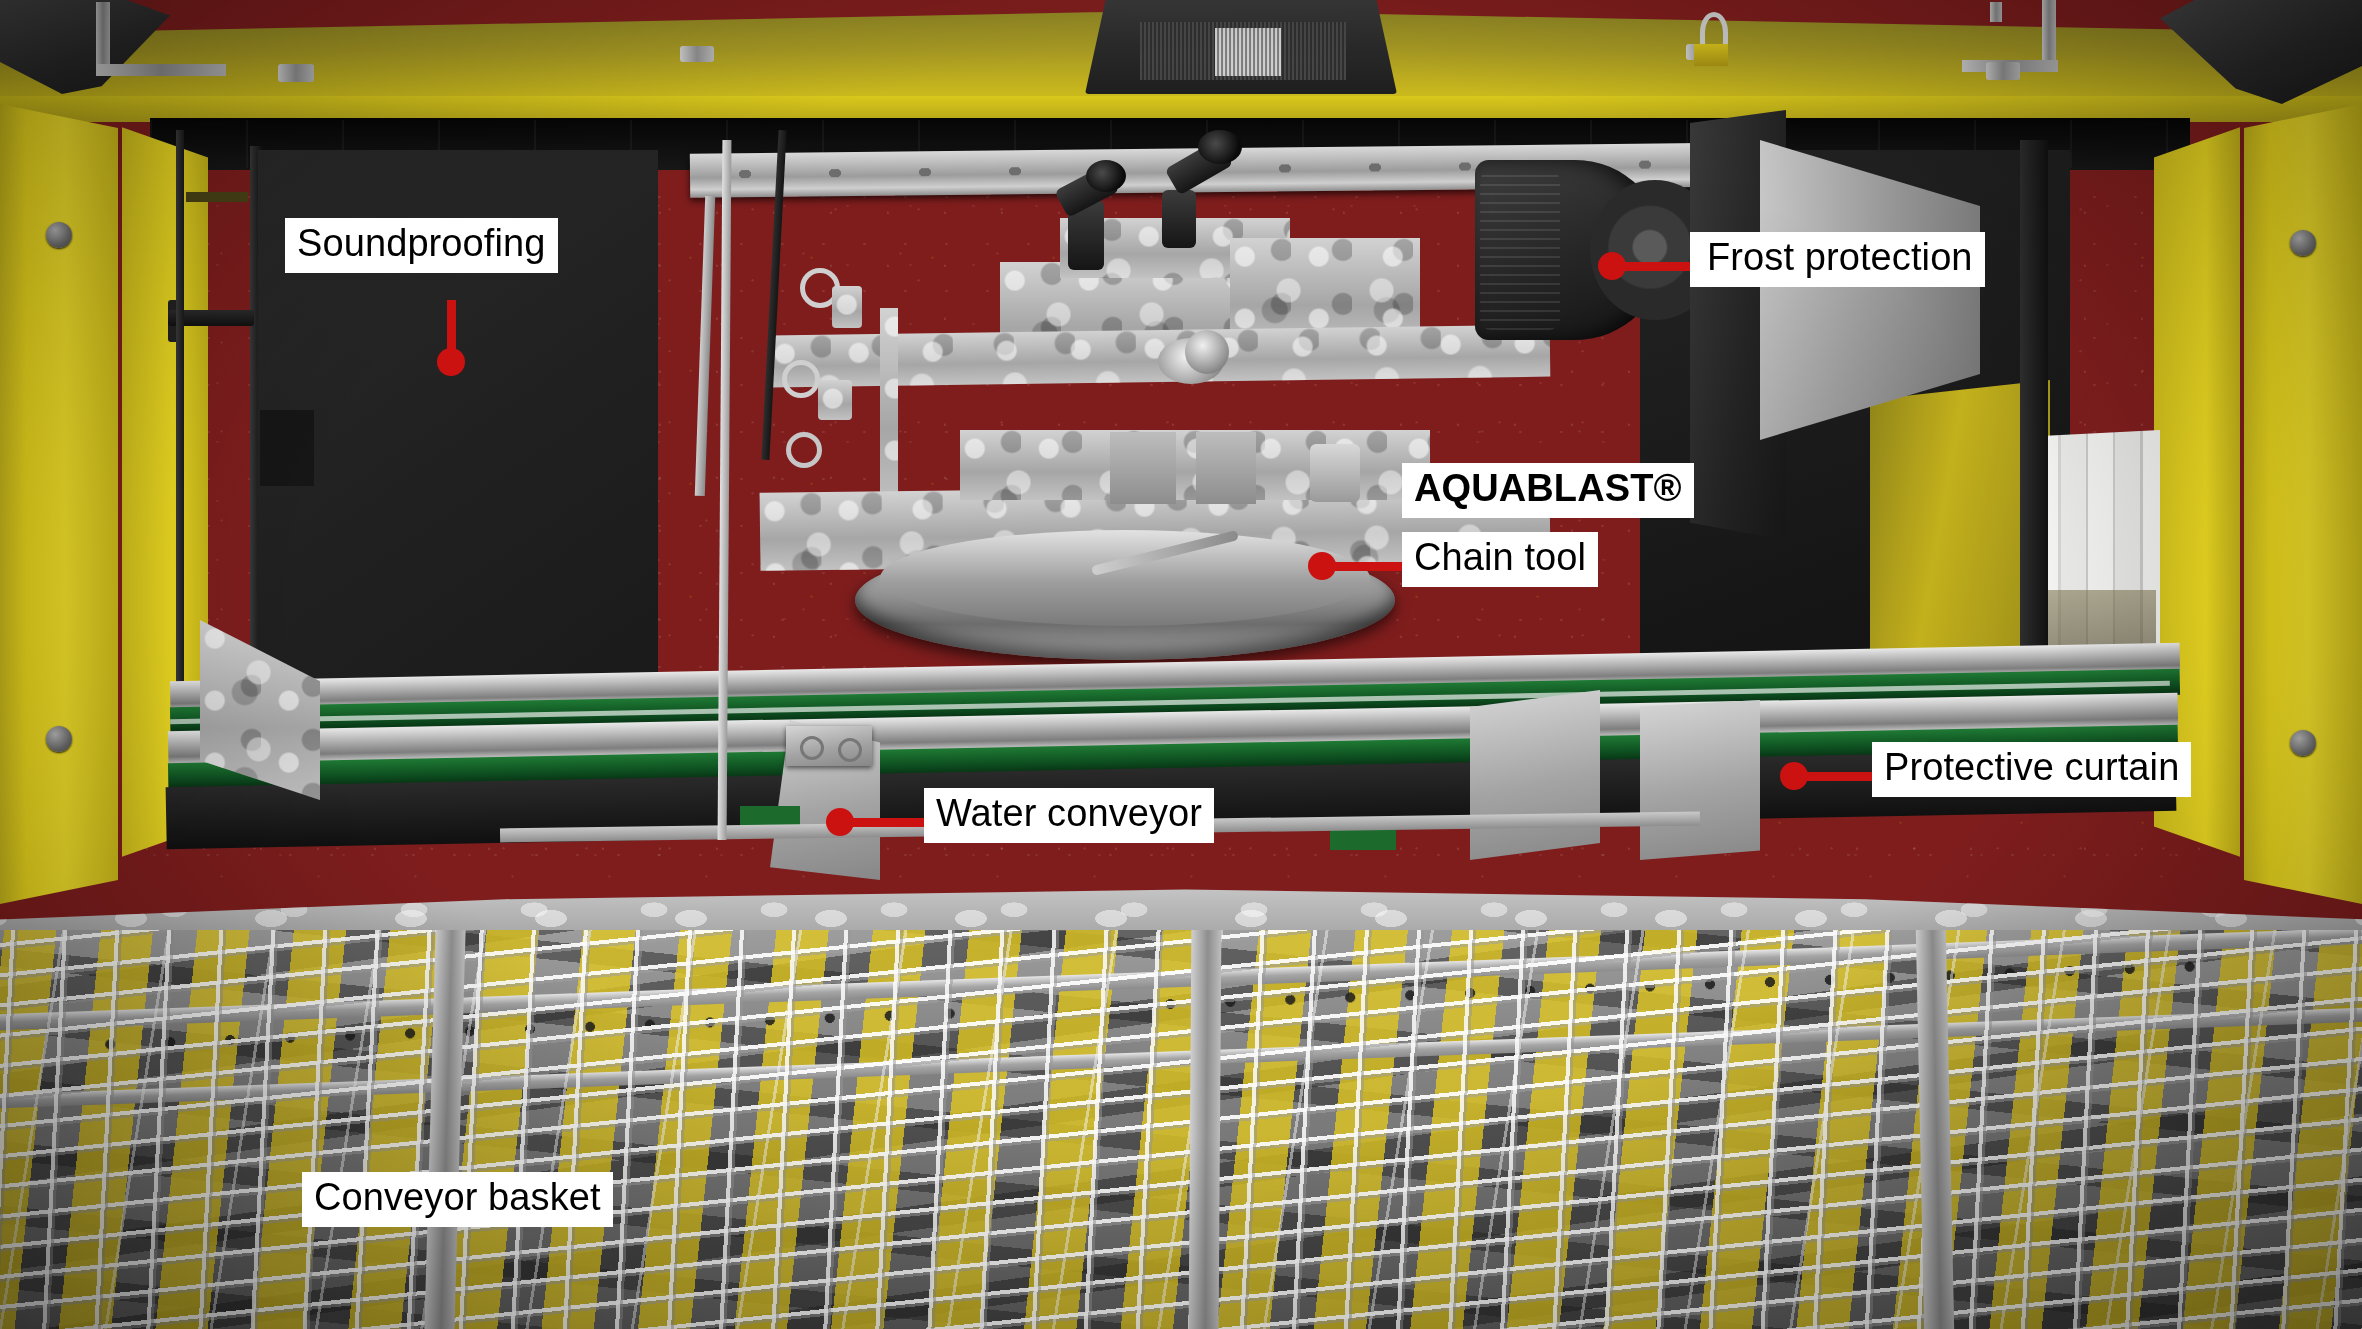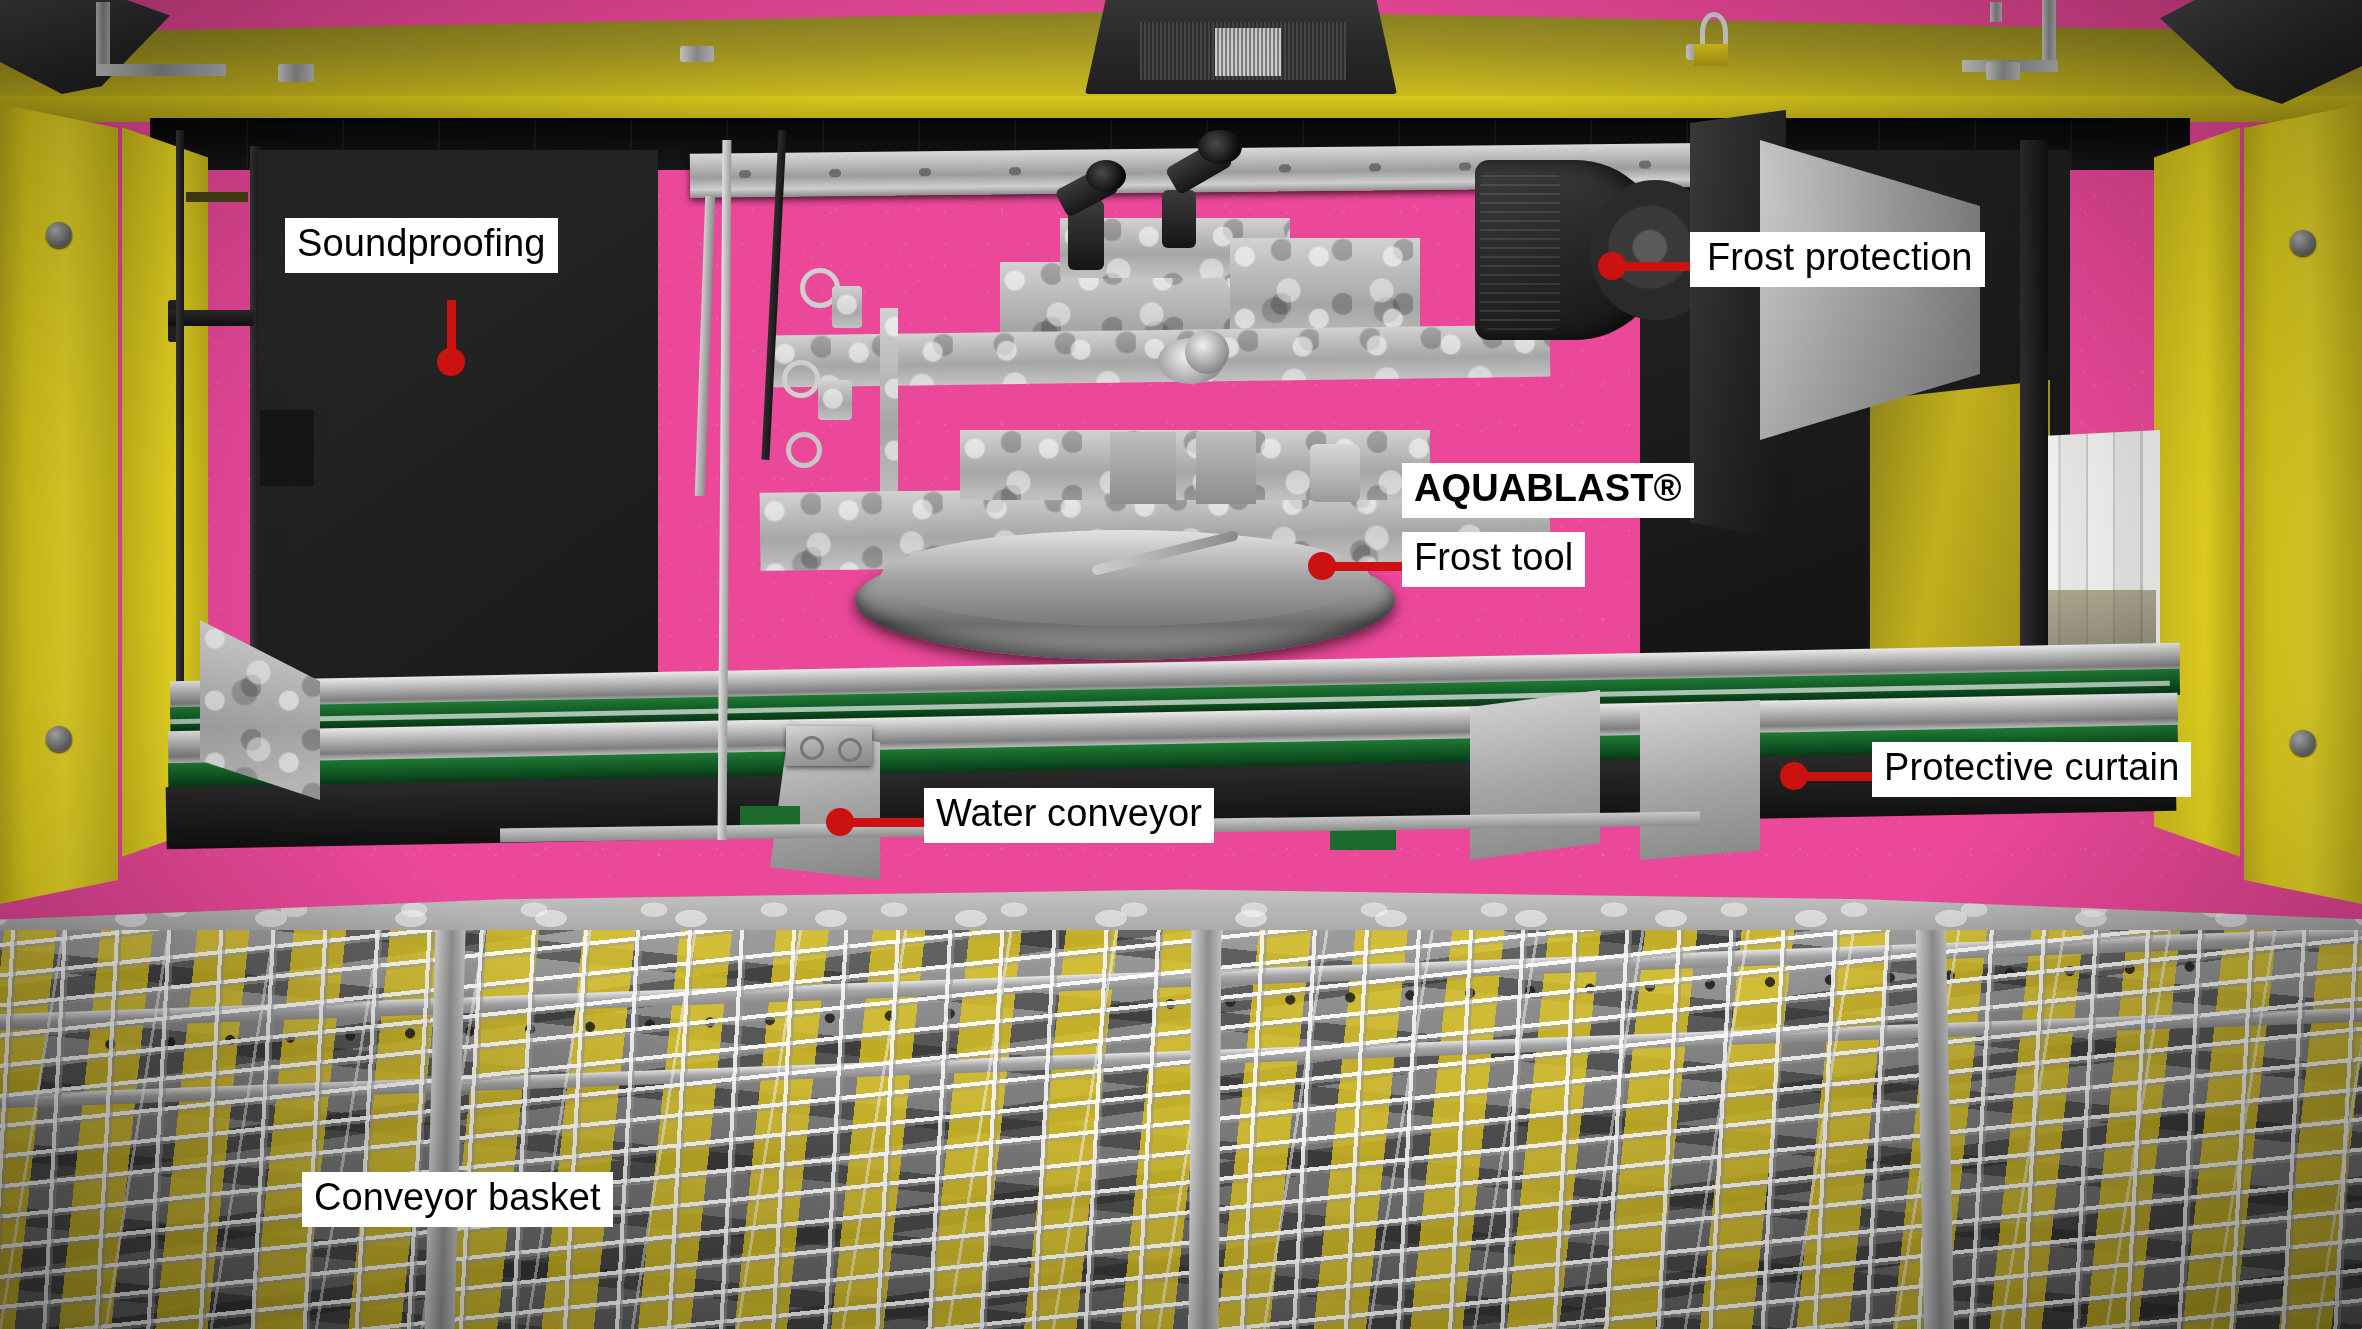--- a/index.html
+++ b/index.html
@@ -1,18 +1,18 @@
 <!DOCTYPE html>
 <html><head>
 <meta charset="utf-8">
 <title>AQUABLAST machine annotated cutaway</title>
 <style>
   html,body{margin:0;padding:0;background:#000;}
   body{font-family:"Liberation Sans",sans-serif;}
-  #stage{position:relative;width:2362px;height:1329px;overflow:hidden;background:#ec4899;}
+  #stage{position:relative;width:2362px;height:1329px;overflow:hidden;background:#7f1d1d;}
 
   
   .layer{position:absolute;}
 
   
   .interior{left:140px;top:95px;width:2060px;height:800px;
     background:linear-gradient(180deg,#0c0c0c 0%,#1b1b1b 25%,#1e1e1e 60%,#131313 100%);}
 
   
   .speckle{background-image:
@@ -350,21 +350,21 @@
   <div class="callout">
     <div class="dot" style="left:1598px;top:252px;"></div>
     <div class="leader-h" style="left:1618px;top:262px;width:86px;"></div>
     <div class="tagbox" style="left:1690px;top:232px;padding-left:17px;">Frost protection</div>
   </div>
 
   <div class="callout">
     <div class="tagbox bold" style="left:1402px;top:463px;">AQUABLAST®</div>
     <div class="dot" style="left:1308px;top:552px;"></div>
     <div class="leader-h" style="left:1328px;top:562px;width:82px;"></div>
-    <div class="tagbox" style="left:1402px;top:532px;">Frost tool</div>
+    <div class="tagbox" style="left:1402px;top:532px;">Chain tool</div>
   </div>
 
   <div class="callout">
     <div class="dot" style="left:1780px;top:762px;"></div>
     <div class="leader-h" style="left:1800px;top:772px;width:82px;"></div>
     <div class="tagbox" style="left:1872px;top:742px;">Protective curtain</div>
   </div>
 
   <div class="callout">
     <div class="dot" style="left:826px;top:808px;"></div>

